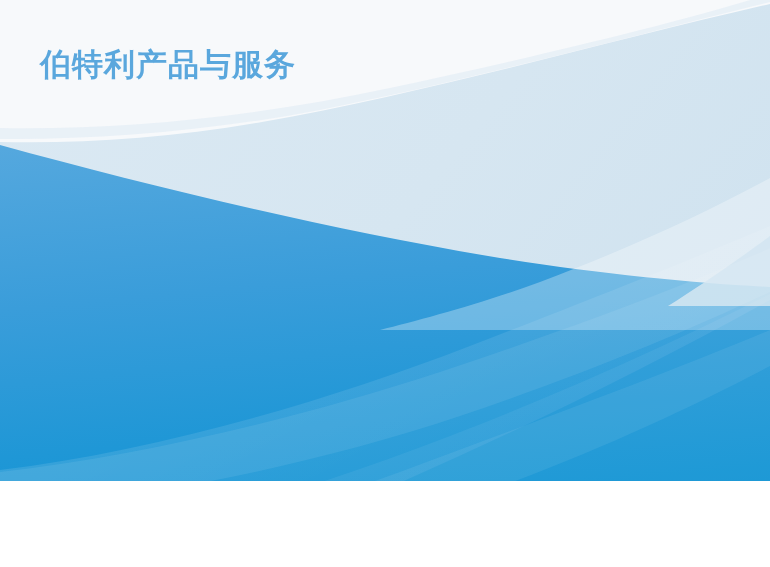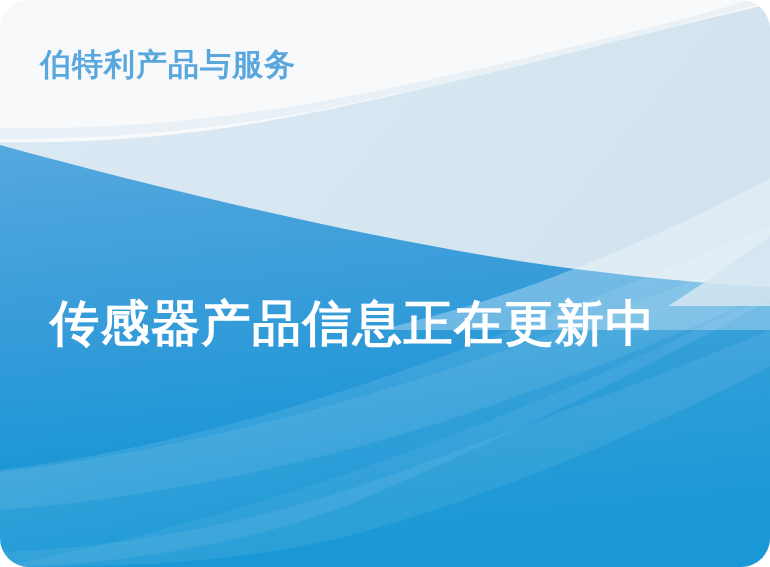--- a/index.html
+++ b/index.html
@@ -6,24 +6,23 @@
     margin: 0;
     padding: 0;
     background: #ffffff;
   }
   body {
     font-family: "DejaVu Sans", "Liberation Sans", sans-serif;
   }
   #banner {
     position: relative;
     width: 770px;
-    height: 567px;
+    height: 481px;
     overflow: hidden;
     background: #f7f9fb;
-    border-radius: 29px;
   }
   #bg-svg {
     position: absolute;
     left: 0;
     top: 0;
     width: 770px;
     height: 567px;
     display: block;
   }
   .content-layer {
@@ -116,17 +115,16 @@
     <path fill="#ffffff" opacity="0.06" d="M0,567 C140,540 300,494 450,436 C580,386 690,334 770,294
              L770,567 Z"></path>
 
     <path fill="#ffffff" opacity="0.07" d="M770,330 L770,366 C660,424 520,486 370,530 C250,565 110,567 0,567
              L0,552 C130,548 270,520 400,472 C540,420 670,372 770,330 Z"></path>
   </svg>
 
   <div class="content-layer">
     <div id="header-title">伯特利产品与服务</div>
 
-    <div id="main-title">传感器产品信息正在更新中</div>
 
   </div>
 
 </div>
 
 </body></html>

